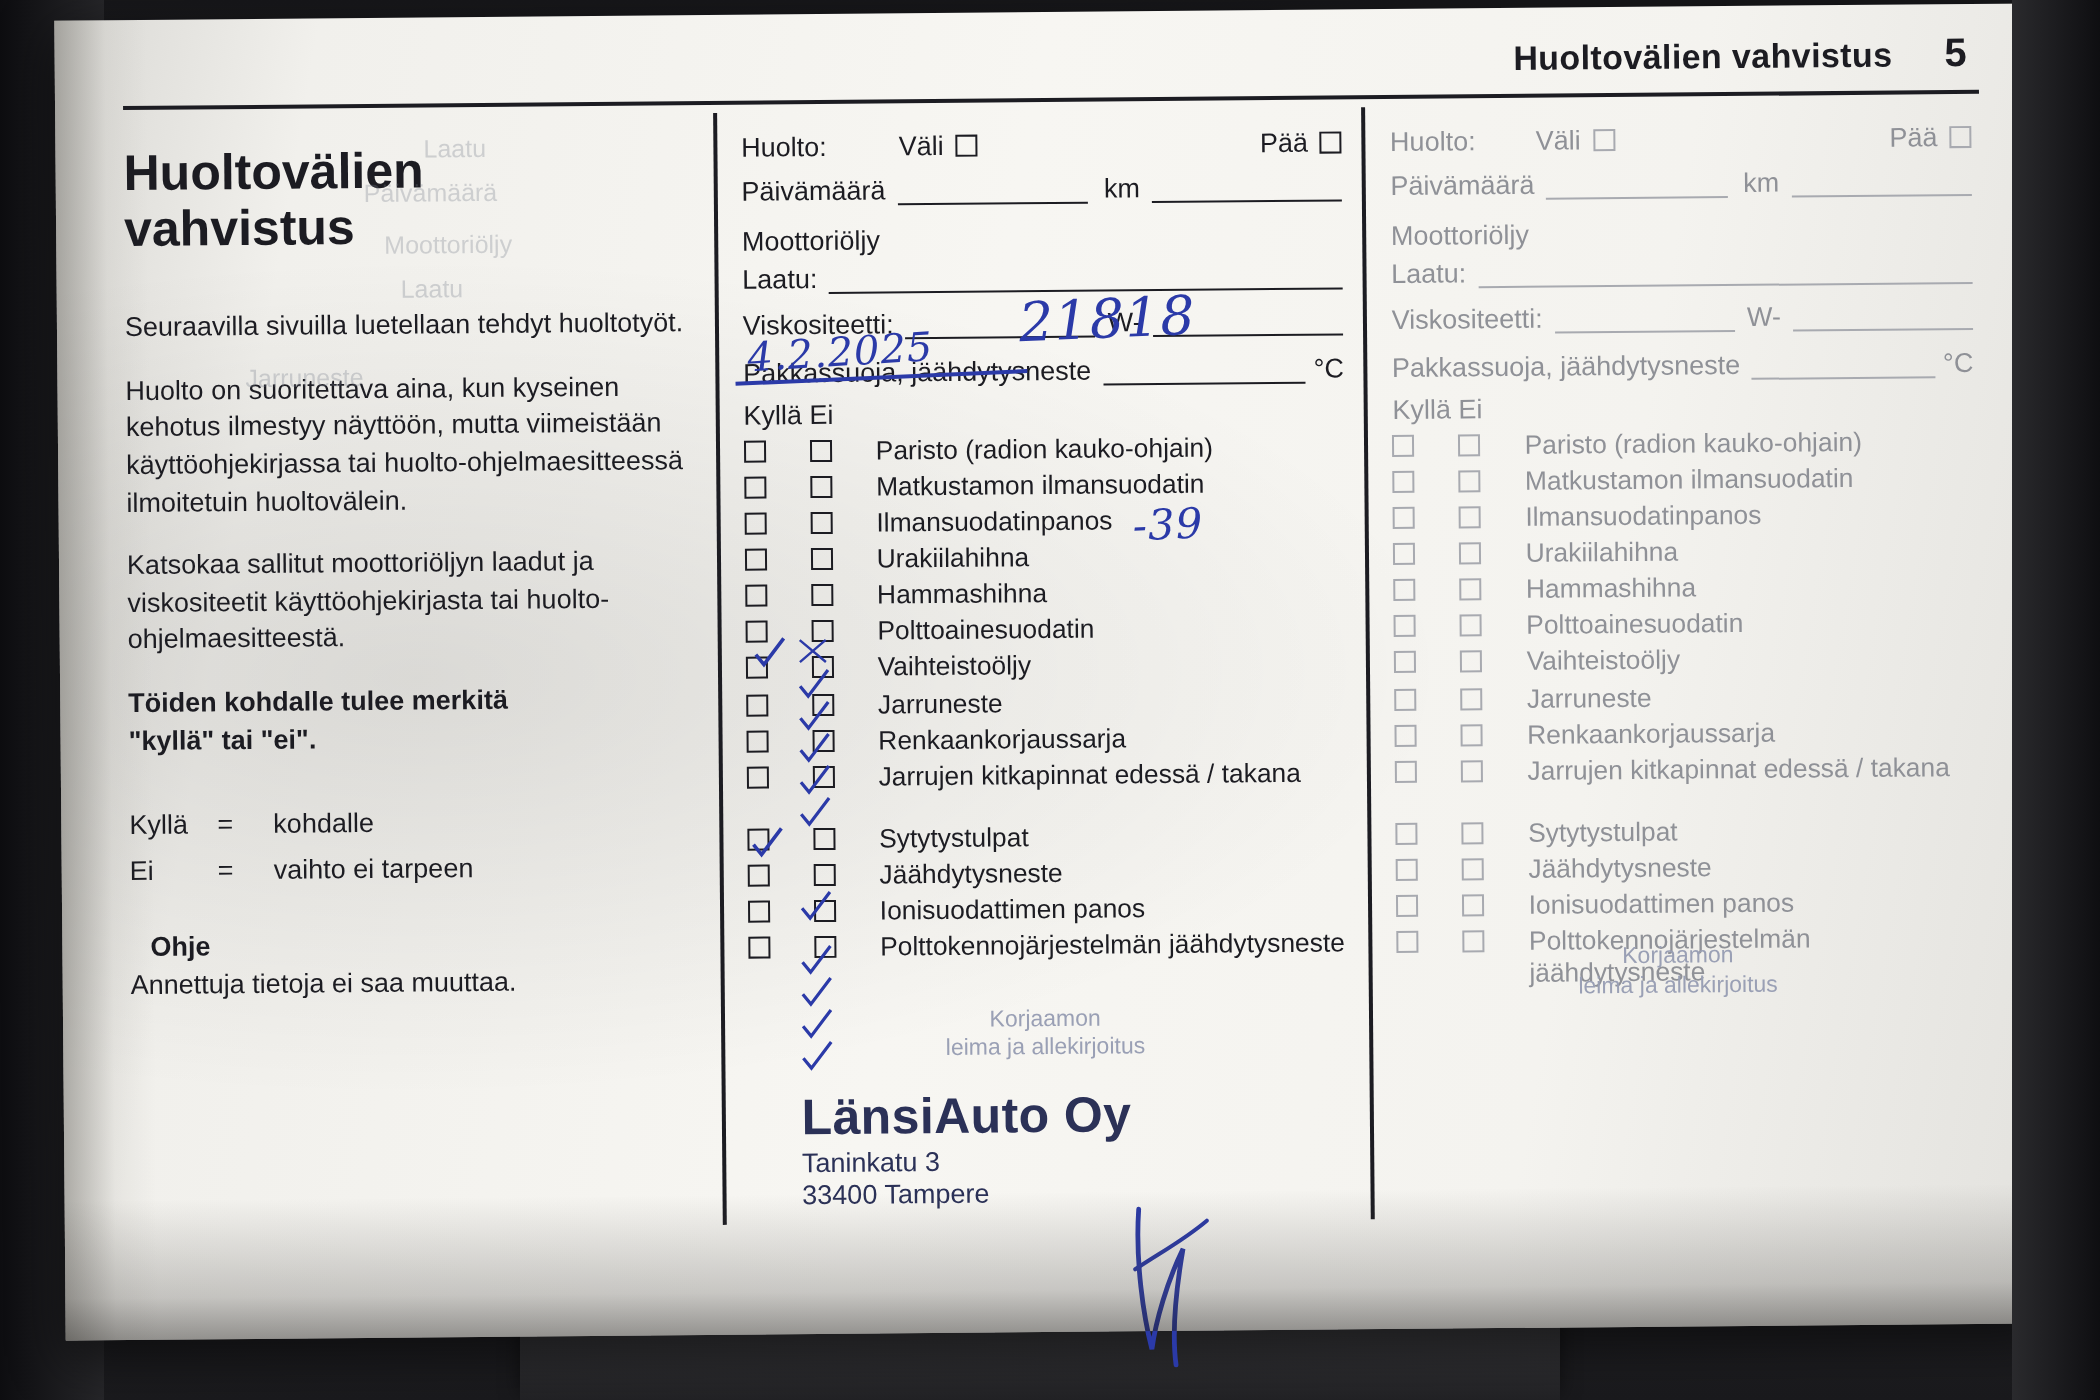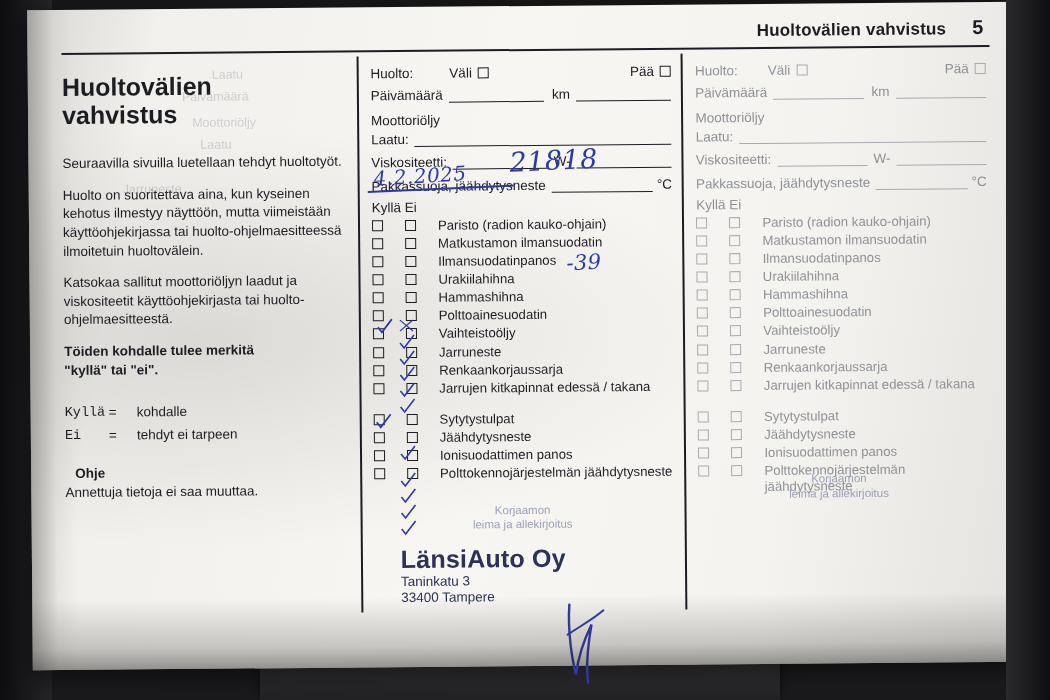--- a/index.html
+++ b/index.html
@@ -83,21 +83,21 @@
   
   h1.big {
     font-size:25px; font-weight:bold; line-height:1.12;
     margin:10px 0 0 0;
   }
   .lead { margin-top:26px; font-size:13.5px; line-height:1.38; }
   .para { margin-top:13px; font-size:13.5px; line-height:1.38; }
   .para.bold { font-weight:bold; }
   .legend { margin-top:22px; font-size:13.5px; line-height:1.7; }
   .legend-row { display:flex; }
-  .legend-k { width:44px;font-family:Liberation Mono, monospace; }
+  .legend-k { width:44px; }
   .legend-eq { width:28px; }
   .note-h { margin-top:18px; font-size:13.5px; font-weight:bold; padding-left:10px;}
   .note-b { margin-top:4px; font-size:13.5px; }
 
   
   .f-row { display:flex; align-items:flex-end; font-size:13.5px; margin-top:2px; }
   .f-label { white-space:nowrap; }
   .f-line { flex:1; border-bottom:1.6px solid #1c1c22; height:15px; margin-left:6px; }
   .box {
     display:inline-block; width:11px; height:11px;
@@ -219,21 +219,21 @@
 
           <div class="legend">
             <div class="legend-row">
               <span class="legend-k">Kyllä</span>
               <span class="legend-eq">=</span>
               <span>kohdalle</span>
             </div>
             <div class="legend-row">
               <span class="legend-k">Ei</span>
               <span class="legend-eq">=</span>
-              <span>tehdyt ei tarpeen</span>
+              <span>vaihto ei tarpeen</span>
             </div>
           </div>
 
           <div class="note-h">Ohje</div>
           <div class="note-b">Annettuja tietoja ei saa muuttaa.</div>
         </div>
 
         <div class="col-mid">
           <div class="vrule"></div>
 

